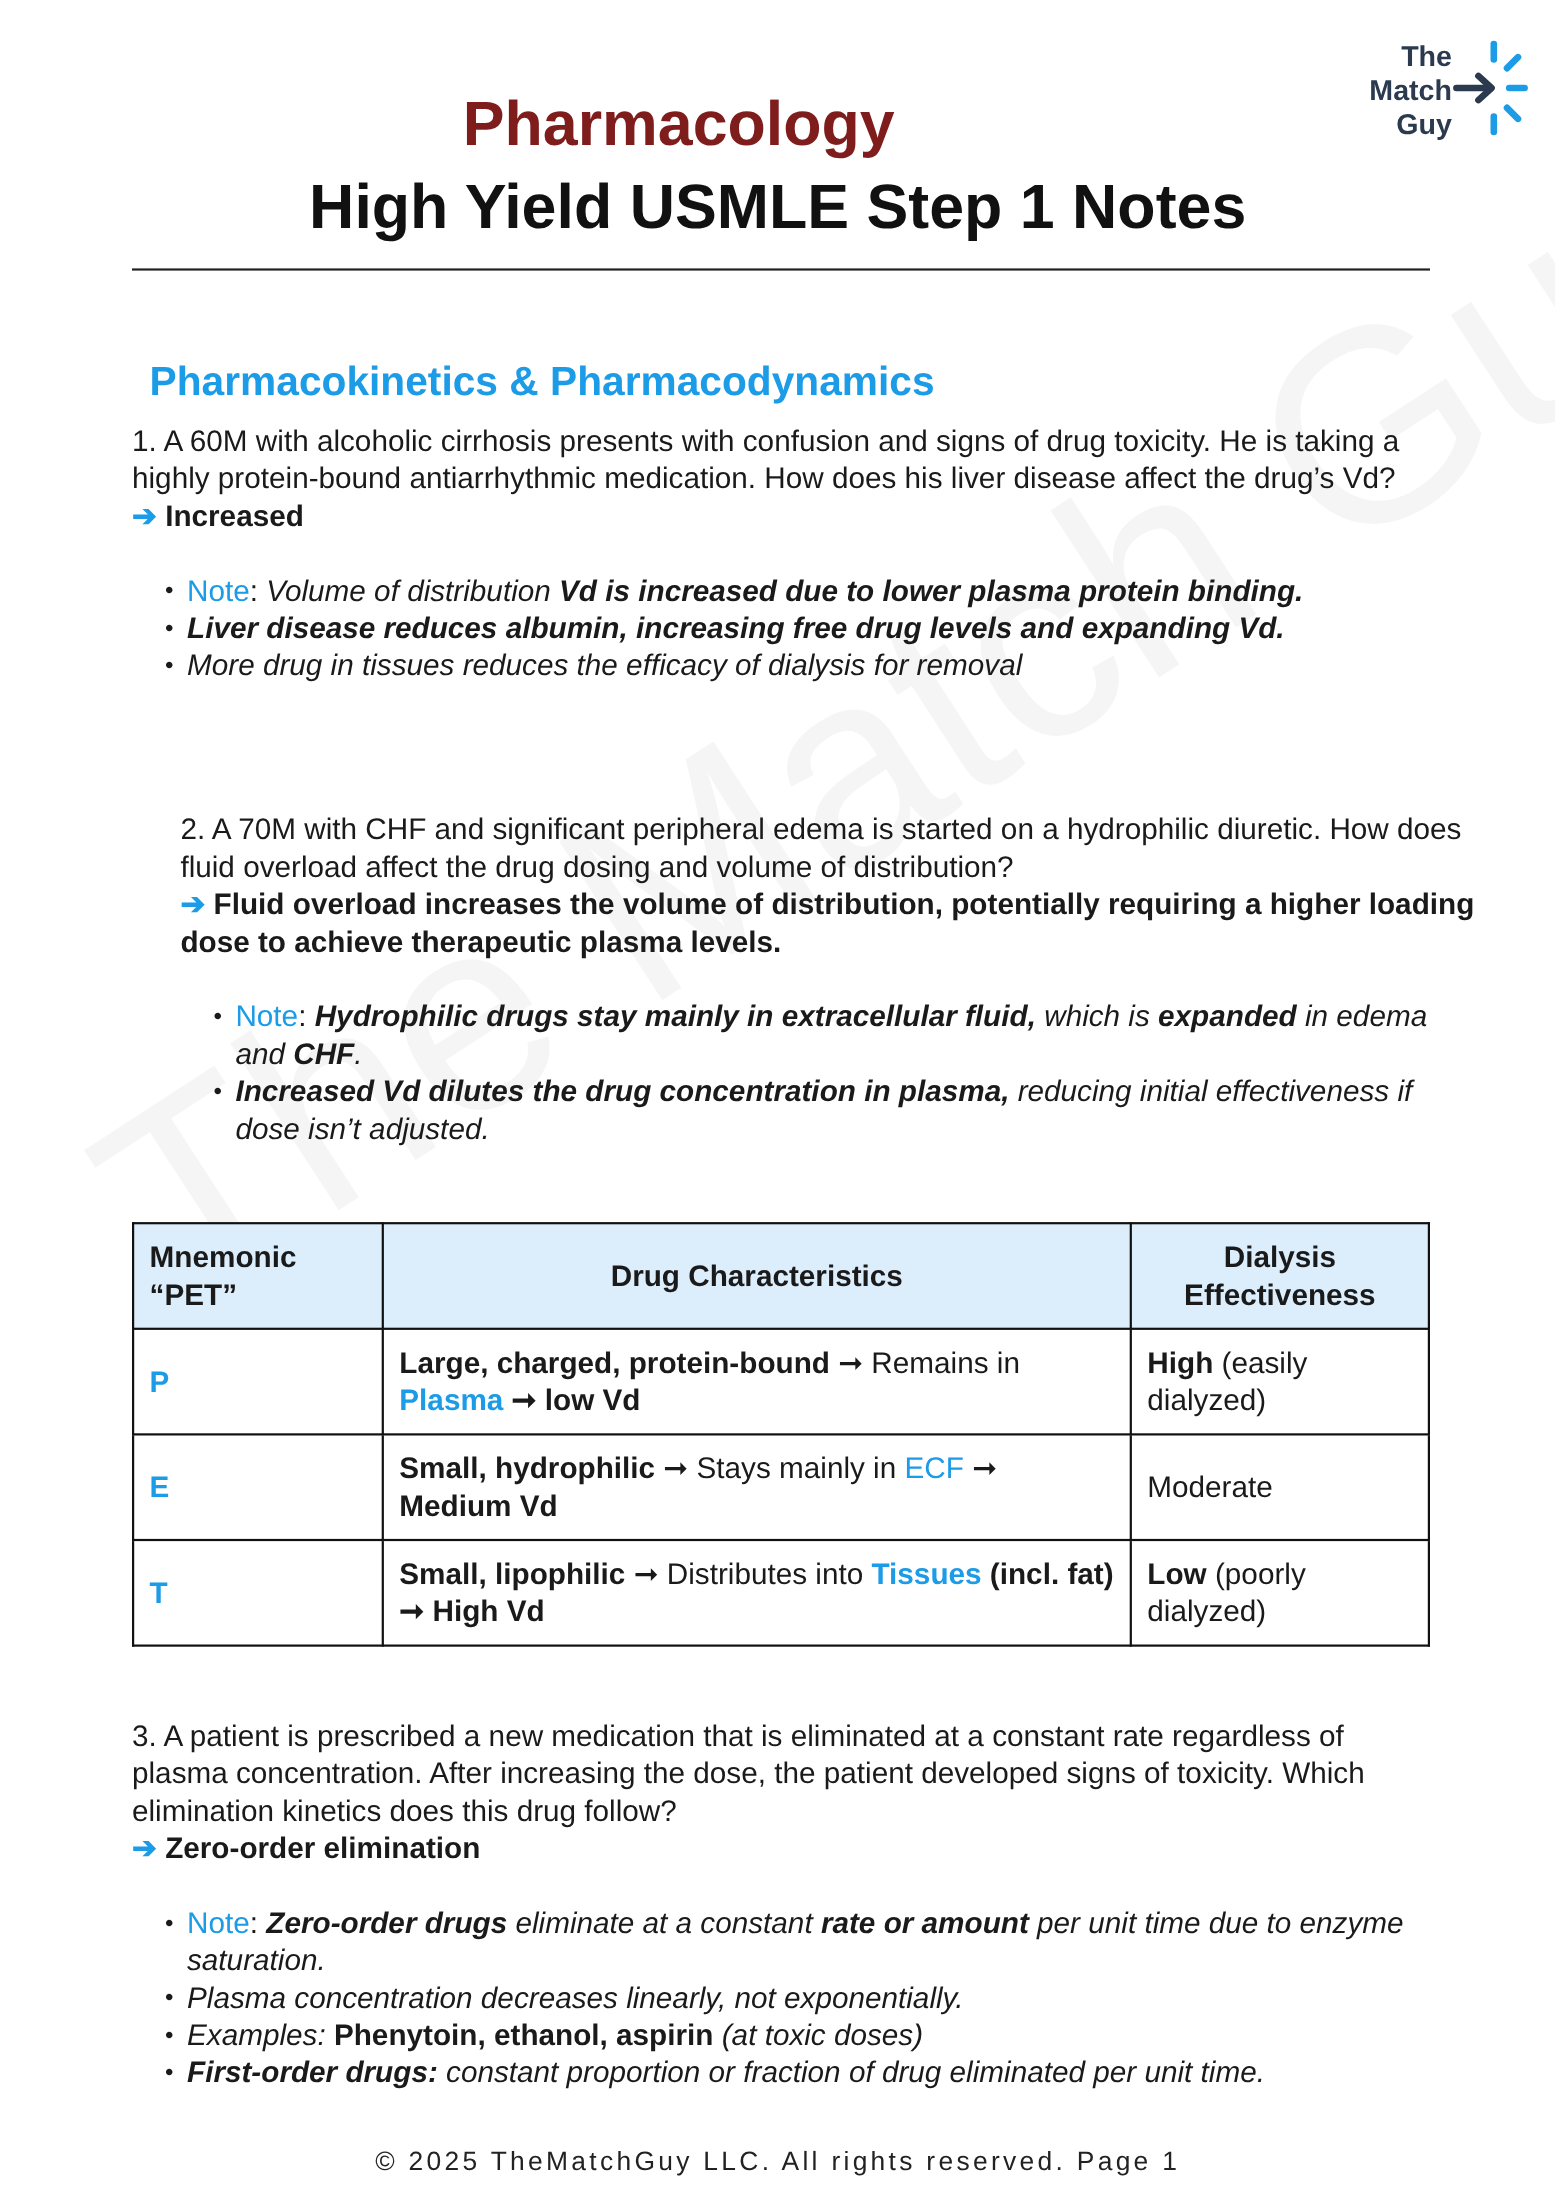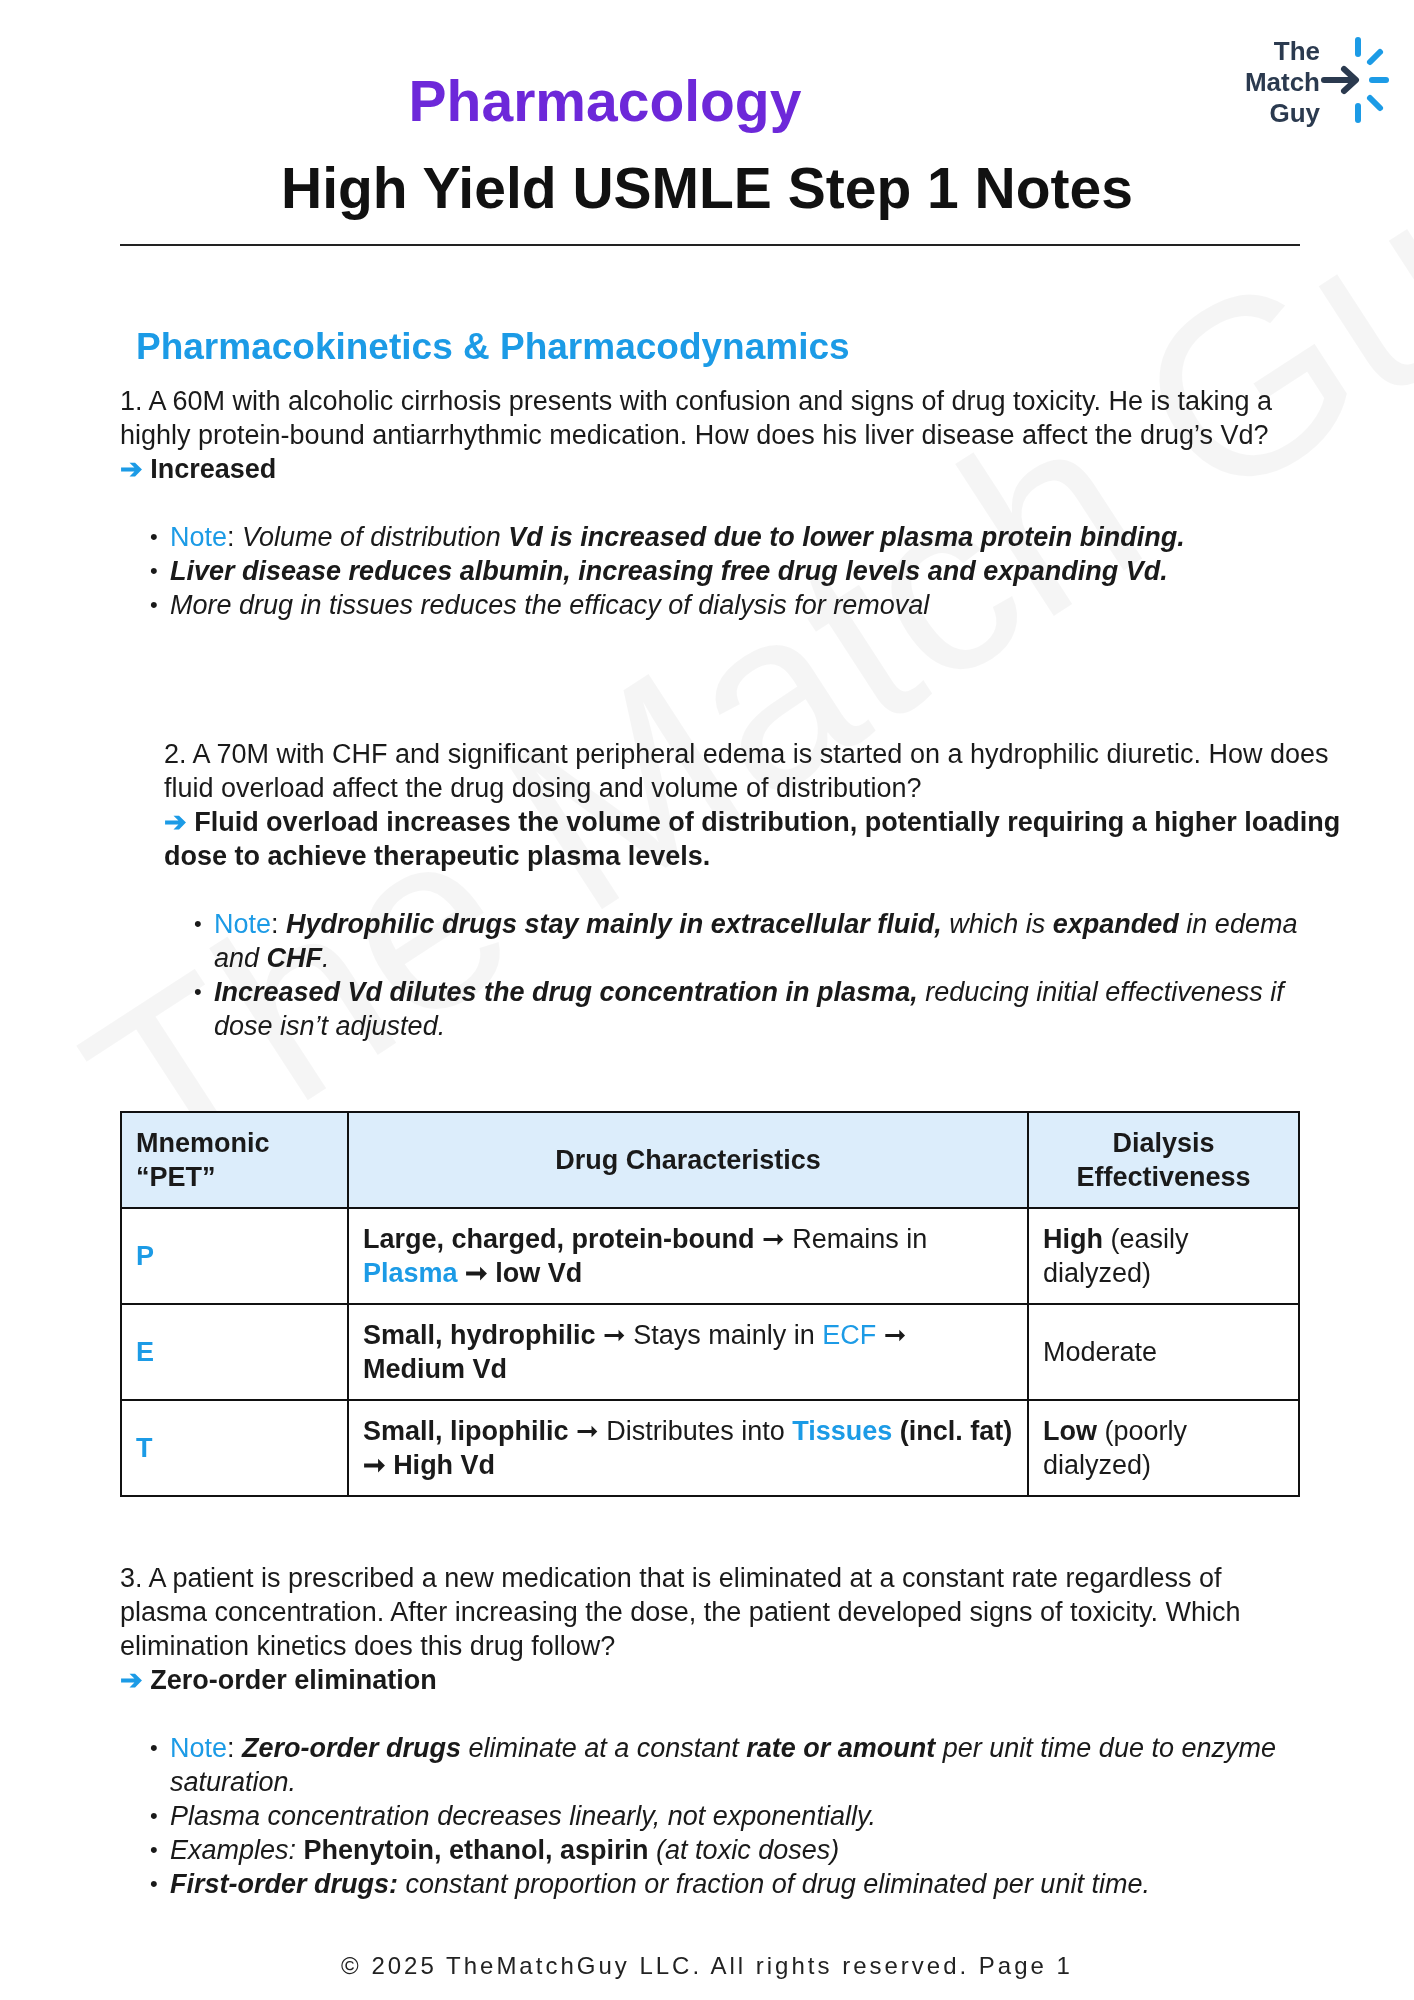--- a/index.html
+++ b/index.html
@@ -4,21 +4,21 @@
   <style>
     html, body { margin: 0; padding: 0; background: #ffffff; }
     body { width: 1414px; height: 2000px; position: relative; overflow: hidden;
       font-family: "Liberation Sans", sans-serif; color: #1a1a1a; }
     .watermark { position: absolute; left: 0; top: 0; width: 1414px; height: 2000px; pointer-events: none; overflow: hidden; }
     .watermark span { position: absolute; left: 40px; top: 1000px; font-size: 250px; color: rgba(0,0,0,0.04);
       transform: rotate(-33deg); transform-origin: left top; white-space: nowrap; font-weight: 400; }
     .logo { position: absolute; left: 1240px; top: 30px; width: 160px; height: 100px; }
     .logo-text { position: absolute; right: 80px; top: 6px; text-align: right; font-weight: 700; font-size: 26px; line-height: 31px; color: #2b3a4f; }
     .logo-mark { position: absolute; right: 10px; top: 2px; width: 70px; height: 96px; }
-    .title { position: absolute; left: 0; width: 1210px; text-align: center; top: 68px; font-size: 57px; font-weight: 700; color: #6d28d9; margin: 0; }
+    .title { position: absolute; left: 0; width: 1210px; text-align: center; top: 68px; font-size: 57px; font-weight: 700; color: #7f1d1d; margin: 12px; }
     .subtitle { position: absolute; left: 0; width: 1414px; text-align: center; top: 155px; font-size: 57px; font-weight: 700; color: #111; margin: 0; }
     .hr { position: absolute; left: 120px; width: 1180px; top: 244px; border-top: 2px solid #222; }
     .section-h { position: absolute; left: 120px; top: 310px; font-size: 37px; font-weight: 700; color: #1c9be6; margin: 16px; }
     .block { position: absolute; left: 120px; width: 1180px; font-size: 27px; line-height: 34px; }
     .q { margin: 0; }
     .ans { margin: 0; font-weight: 700; }
     .arrow { color: #1c9be6; font-weight: 700; }
     ul.notes { margin: 0; padding-left: 50px; list-style: none; }
     ul.notes li { position: relative; font-style: italic; }
     ul.notes li::before { content: "•"; position: absolute; left: -20px; font-style: normal; font-size: 22px; }

